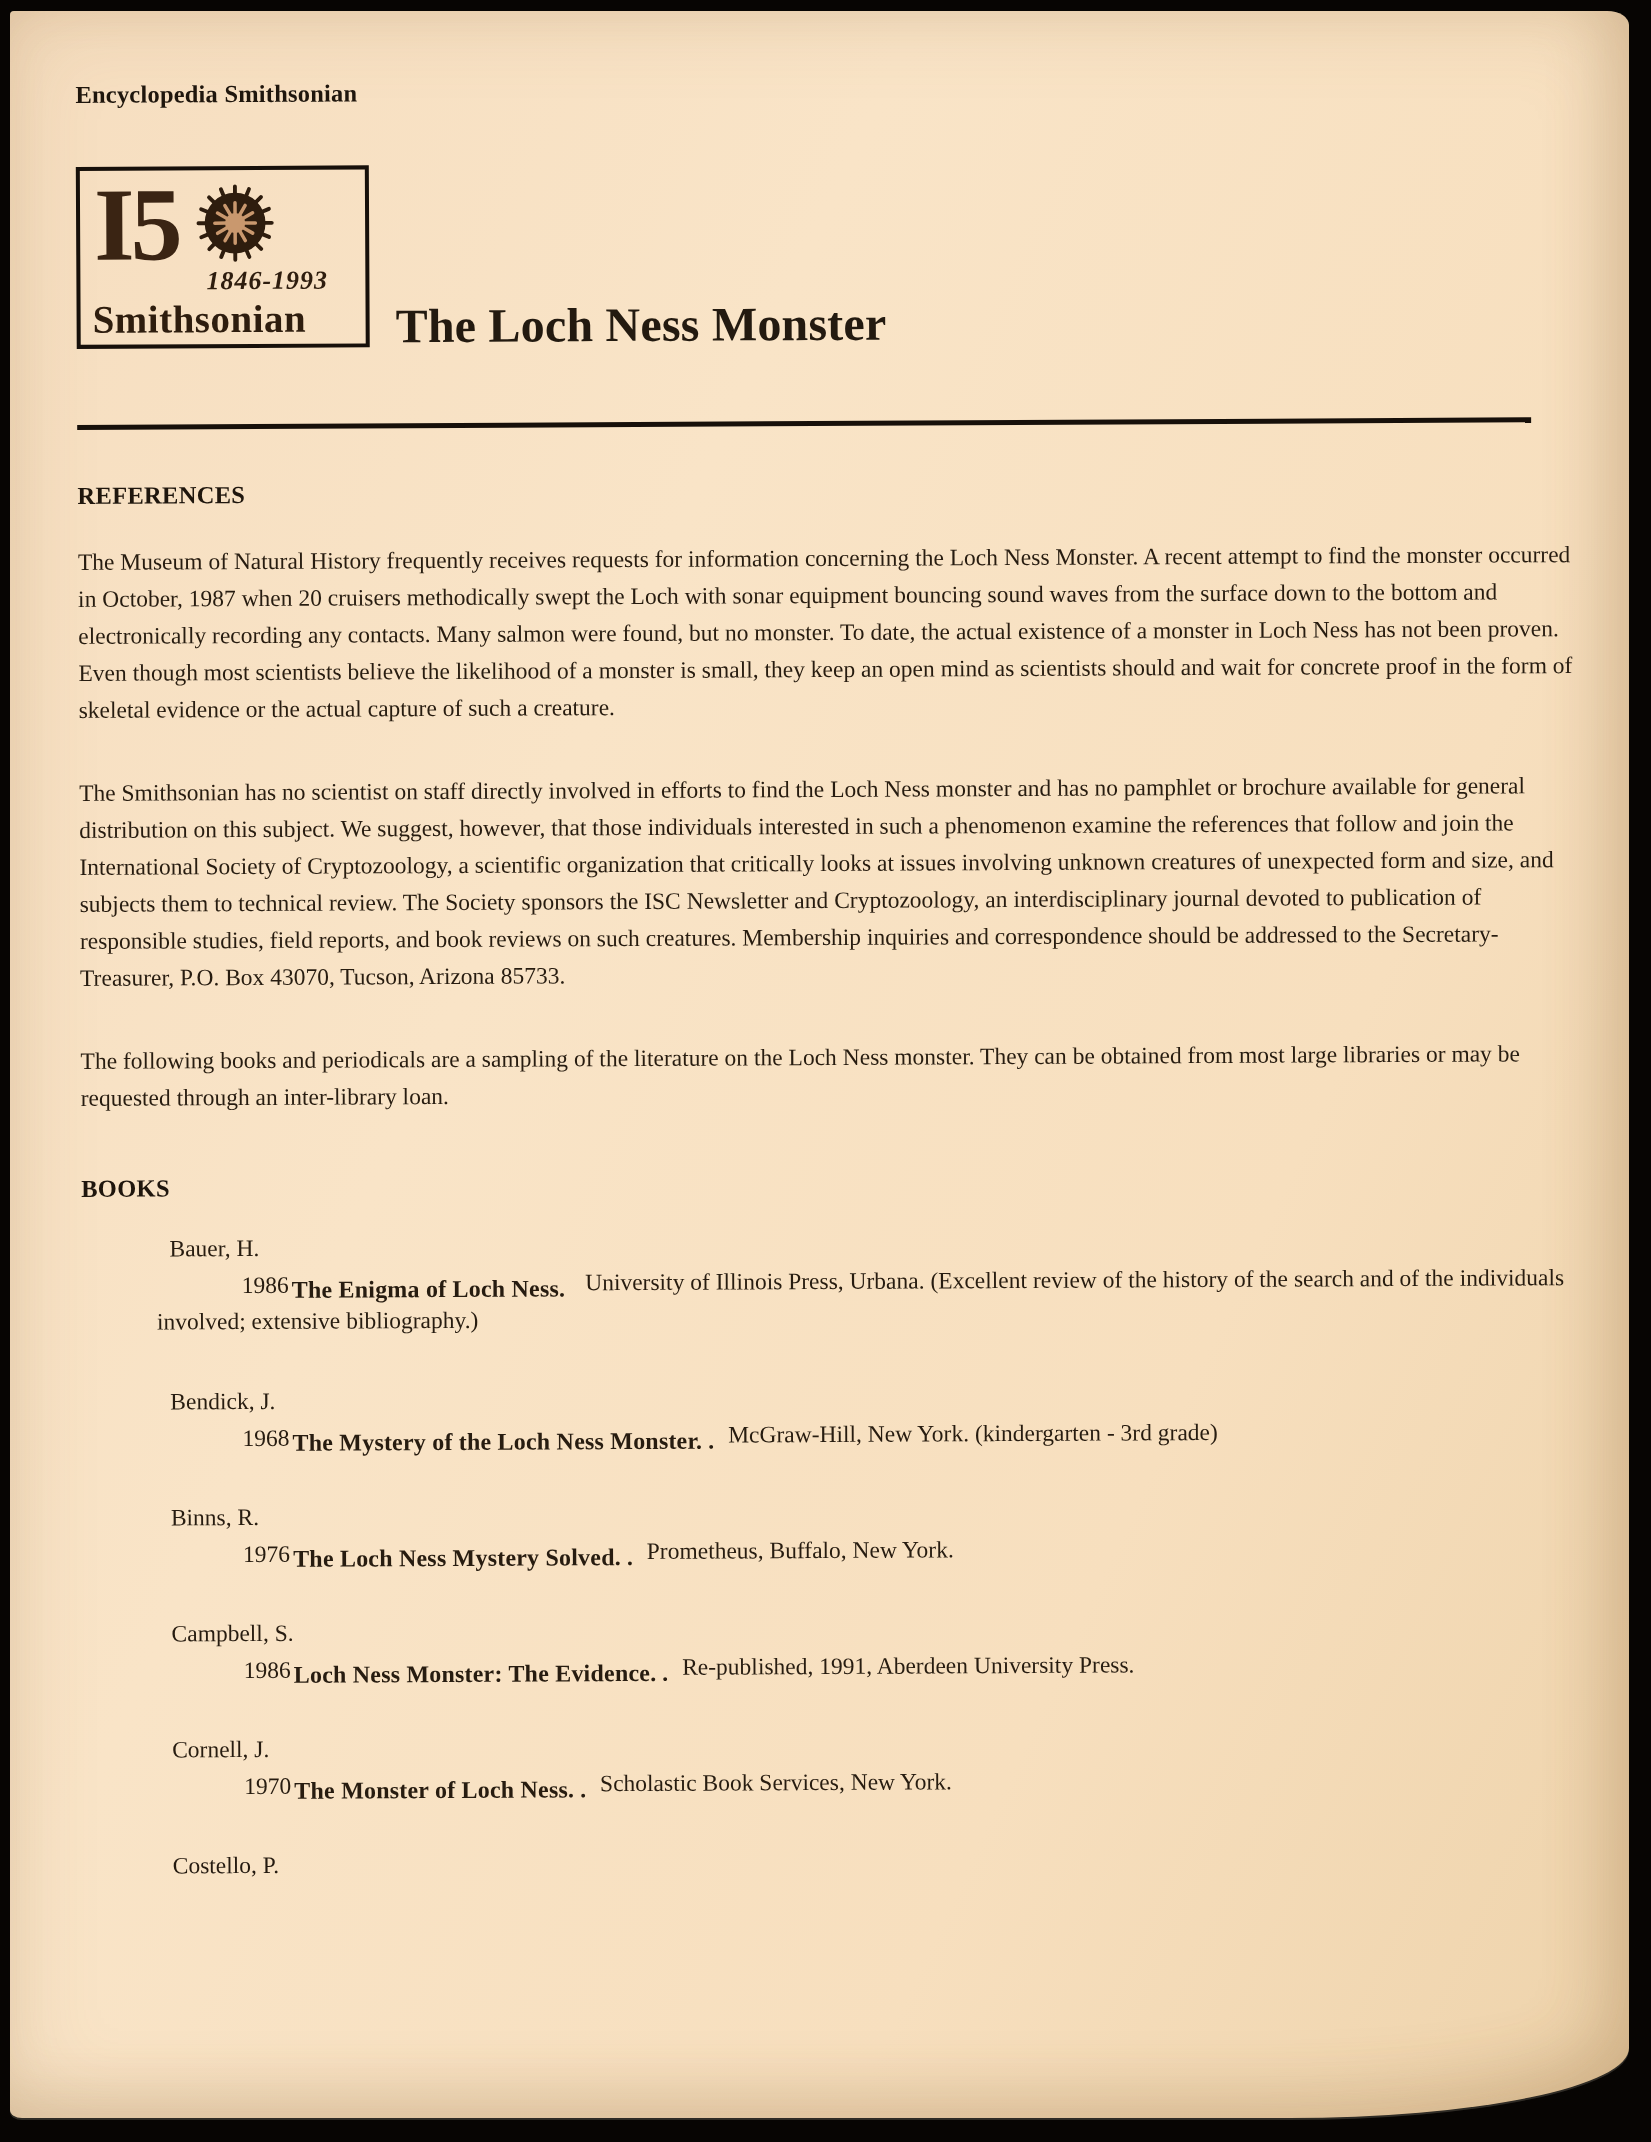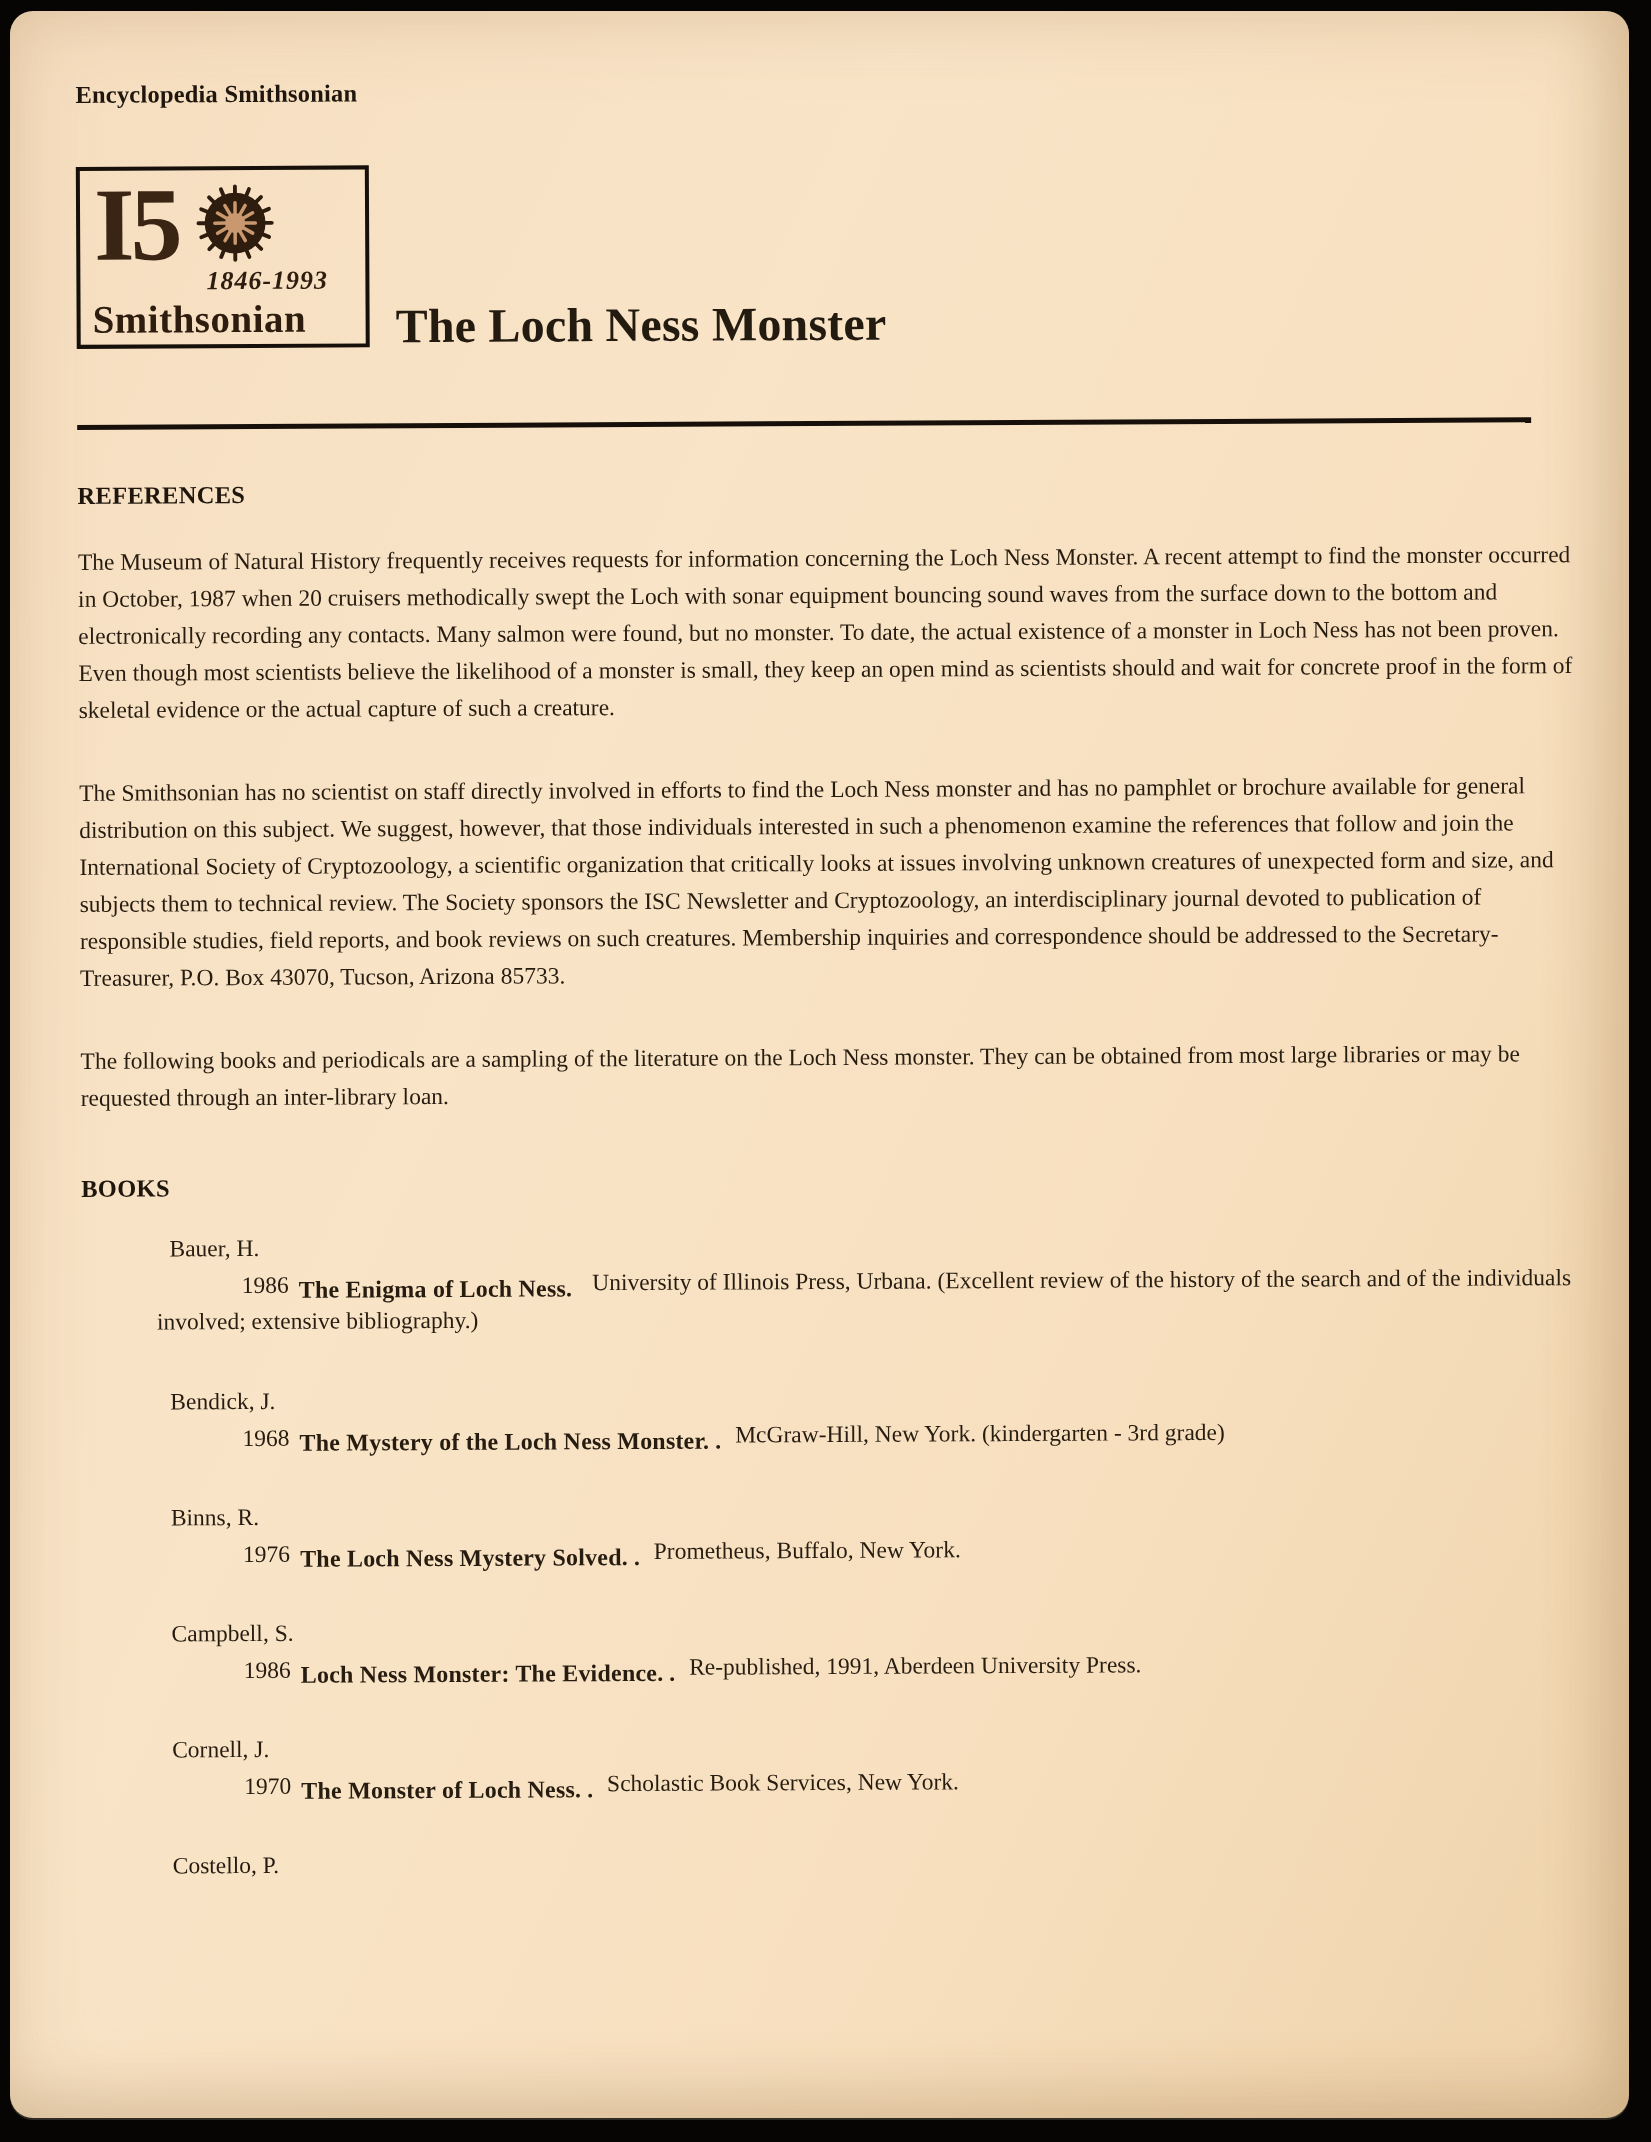--- a/index.html
+++ b/index.html
@@ -11,21 +11,20 @@
     overflow:hidden;
   }
   .paper{
     position:absolute;left:10px;top:11px;right:22px;bottom:24px;
     background:linear-gradient(115deg,#f6dec0 0%,#f9e4c7 35%,#f7dfbe 70%,#eed3ab 100%);
     border-top-left-radius:4px;
     border-top-right-radius:22px 14px;
     border-bottom-right-radius:340px 70px;
     border-bottom-left-radius:12px 8px;
     box-shadow:inset 0 0 90px rgba(150,110,60,.18), inset -25px -20px 60px rgba(140,100,55,.20), 0 2px 0 rgba(235,222,200,.18);
-    border-radius:23px;
   }
   .content{
     position:relative;
     padding:66px 58px 0 65px;
     transform:rotate(-0.3deg);
     transform-origin:50% 0;
     color:#241a10;
   }
   .eyebrow{
     font-size:24.5px;font-weight:bold;color:#1f160d;
@@ -67,21 +66,21 @@
     margin:52px 0 34px 0;letter-spacing:.3px;
   }
   .para{
     font-size:23.5px;line-height:37px;margin:0 0 46px 0;color:#271c10;
   }
   .para:last-of-type{margin-bottom:0;}
   .books-heading{margin-top:58px;margin-bottom:28px;}
   .book-entry{margin:0 0 42px 0;font-size:23.5px;line-height:37px;color:#271c10;}
   .bk-author{margin-left:88px;}
   .bk-line{padding-left:75px;text-indent:85px;}
-  .bk-year{margin-right:10px;}
+  .bk-year{margin-right:3px;}
   .bk-title{font-weight:bold;font-size:24px;position:relative;top:5px;letter-spacing:.2px;}
   .bk-sep{font-weight:bold;position:relative;top:5px;margin-left:6px;margin-right:10px;}
   .bk-rest{position:relative;top:-1px;margin-left:4px;}
   .trailing-author{margin-left:88px;font-size:23.5px;line-height:37px;margin-top:0;}
 </style>
 </head>
 <body>
 
 <div class="paper">
   <div class="content">

